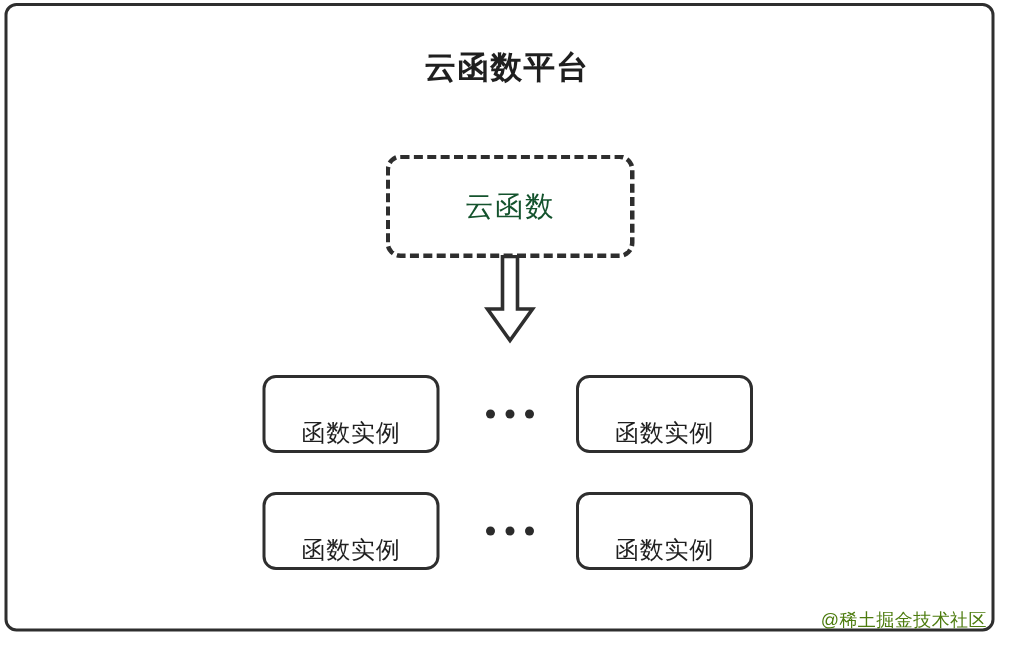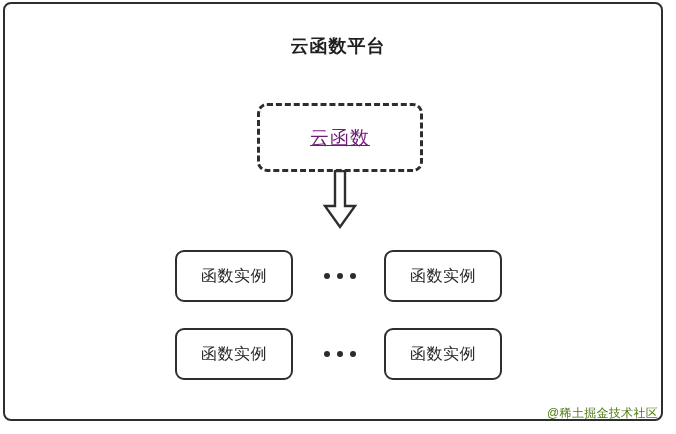--- a/index.html
+++ b/index.html
@@ -34,21 +34,21 @@
     box-sizing: border-box;
   }
 
   
   .platform-title {
     position: absolute;
     left: 0;
     top: 28px;
     width: 676px;
     text-align: center;
-    font-size: 18px;
+    font-size: 21px;
     font-weight: bold;
     color: #1f1f1f;
     letter-spacing: 1px;
     line-height: 36px;
     white-space: nowrap;
   }
 
   
   .cloud-fn-node {
     position: absolute;
@@ -59,45 +59,44 @@
     border: 3px dashed #2e2e2e;
     border-radius: 10px;
     box-sizing: border-box;
     display: flex;
     align-items: center;
     justify-content: center;
     background: #ffffff;
   }
   .cloud-fn-label {
     font-size: 19px;
-    color: #701a75;
+    color: #14532d;
     letter-spacing: 1px;
     white-space: nowrap;
-    text-decoration: underline;
   }
 
   
   .flow-arrow {
     position: absolute;
     left: 322px;
     top: 170px;
     width: 36px;
     height: 60px;
   }
 
   
   .instance-box {
     position: absolute;
     width: 118px;
     height: 52px;
     border: 2.5px solid #2e2e2e;
     border-radius: 9px;
     box-sizing: border-box;
     display: flex;
-    align-items: center;
+    align-items: flex-end;
     justify-content: center;
     background: #ffffff;
   }
   .instance-label {
     font-size: 16px;
     color: #1f1f1f;
     letter-spacing: 0.5px;
     white-space: nowrap;
   }
 

